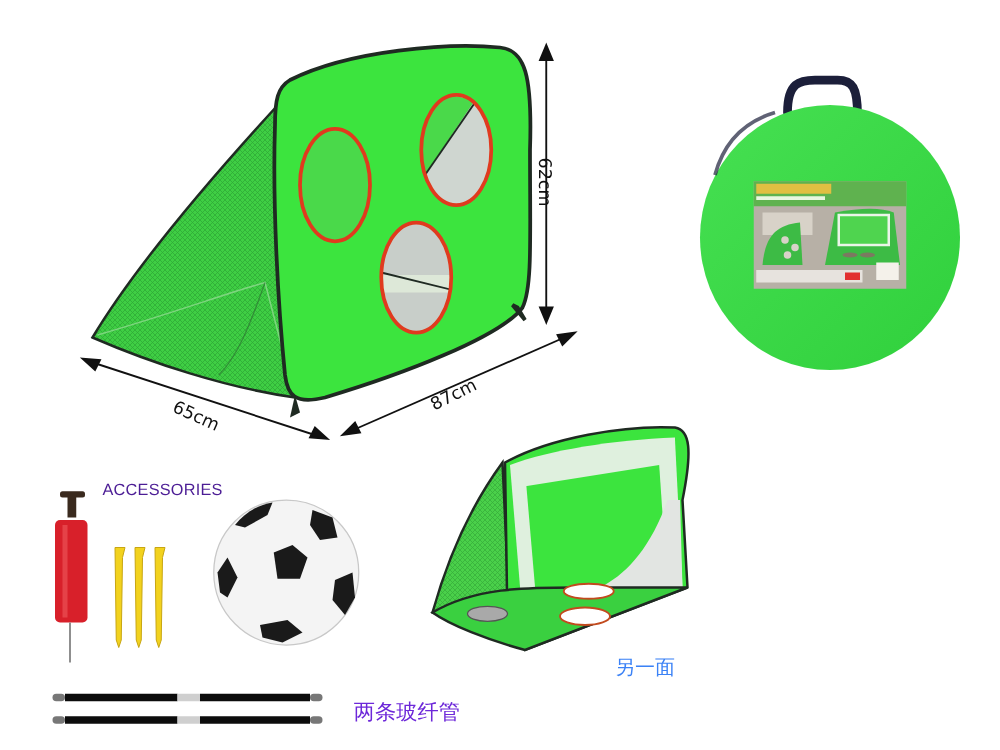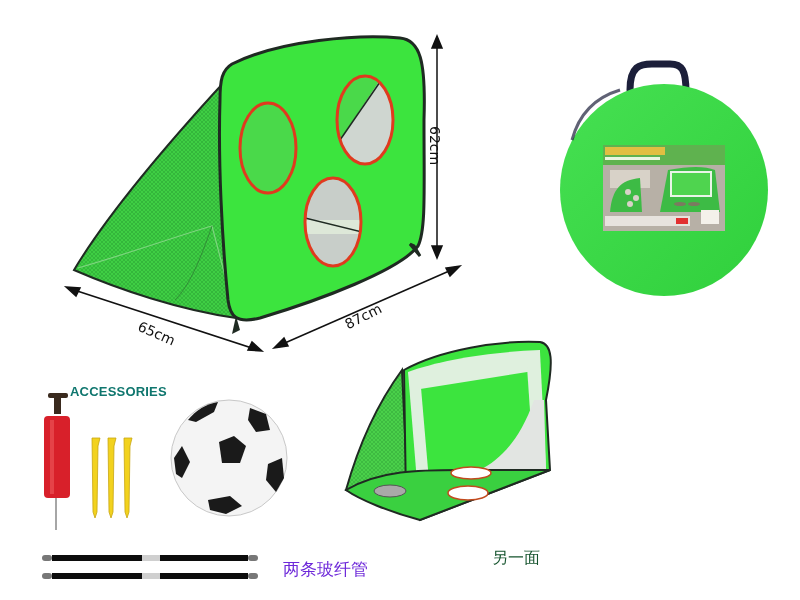--- a/index.html
+++ b/index.html
@@ -3,23 +3,23 @@
 <meta charset="utf-8">
 <style>
   html, body { margin: 0; padding: 0; background: #ffffff; }
   body { width: 800px; height: 600px; position: relative; overflow: hidden; font-family: "DejaVu Sans", sans-serif; }
   .layer { position: absolute; left: 0; top: 0; width: 800px; height: 600px; }
   .label { position: absolute; color: #111; font-family: "DejaVu Sans", sans-serif; white-space: nowrap; }
   .dim { font-size: 14px; }
   .dim-65 { left: 142px; top: 318px; transform: rotate(24deg); transform-origin: left top; }
   .dim-87 { left: 342px; top: 318px; transform: rotate(-27deg); transform-origin: left top; }
   .dim-62 { left: 443px; top: 126px; transform: rotate(90deg); transform-origin: left top; }
-  .accessories { left: 70px; top: 384px; font-family: "Liberation Sans", sans-serif; font-weight: bold; font-size: 13px; color: #0f766e; letter-spacing: 0.2px; }
+  .accessories { left: 82px; top: 384px; font-family: "Liberation Sans", sans-serif; font-weight: normal; font-size: 13px; color: #4c1d95; letter-spacing: 0.2px; }
   .rods-caption { left: 283px; top: 558px; font-size: 17px; color: #6d28d9; }
-  .other-side { left: 492px; top: 524px; font-size: 16px; color: #14532d; margin-top: 24px; }
+  .other-side { left: 492px; top: 524px; font-size: 16px; color: #3b82f6; }
 </style>
 </head>
 <body>
 
 <svg class="layer" viewBox="0 0 800 600" xmlns="http://www.w3.org/2000/svg">
   <defs>
     <pattern id="mesh" width="4" height="4" patternUnits="userSpaceOnUse">
       <rect width="4" height="4" fill="#3fce44"></rect>
       <path d="M0 0 L4 4 M4 0 L0 4" stroke="#2ea836" stroke-width="0.6"></path>
     </pattern>

